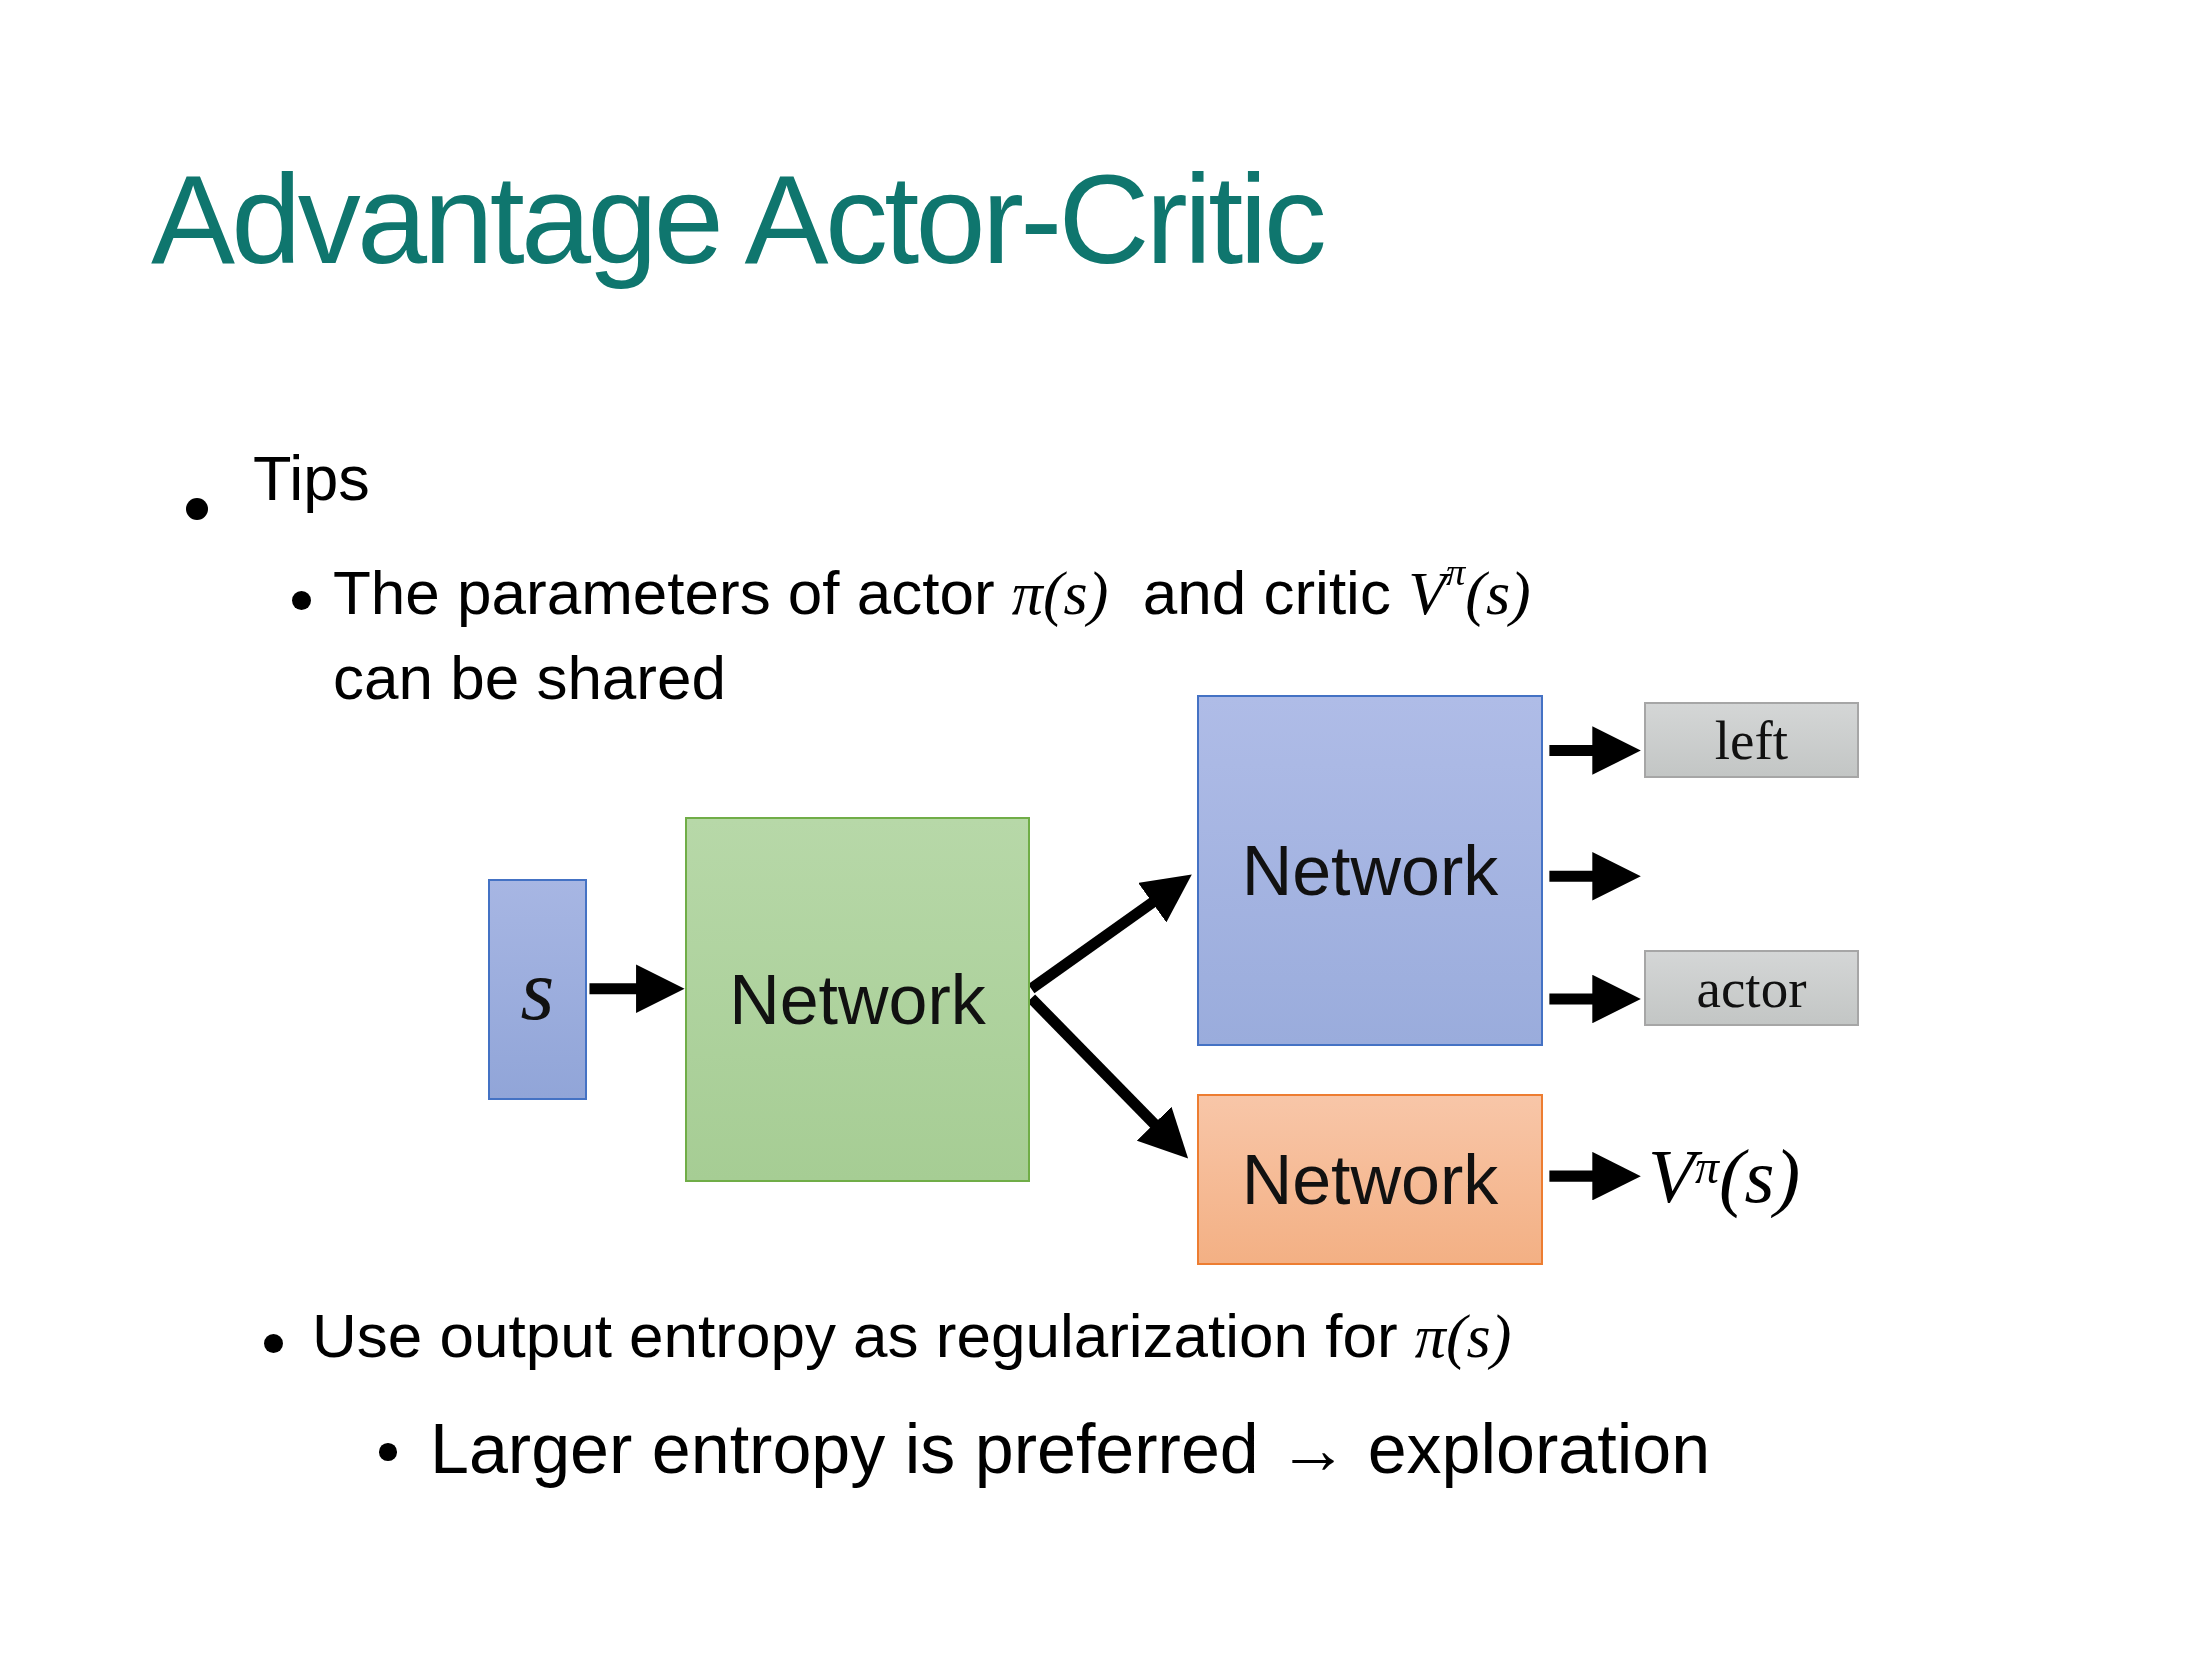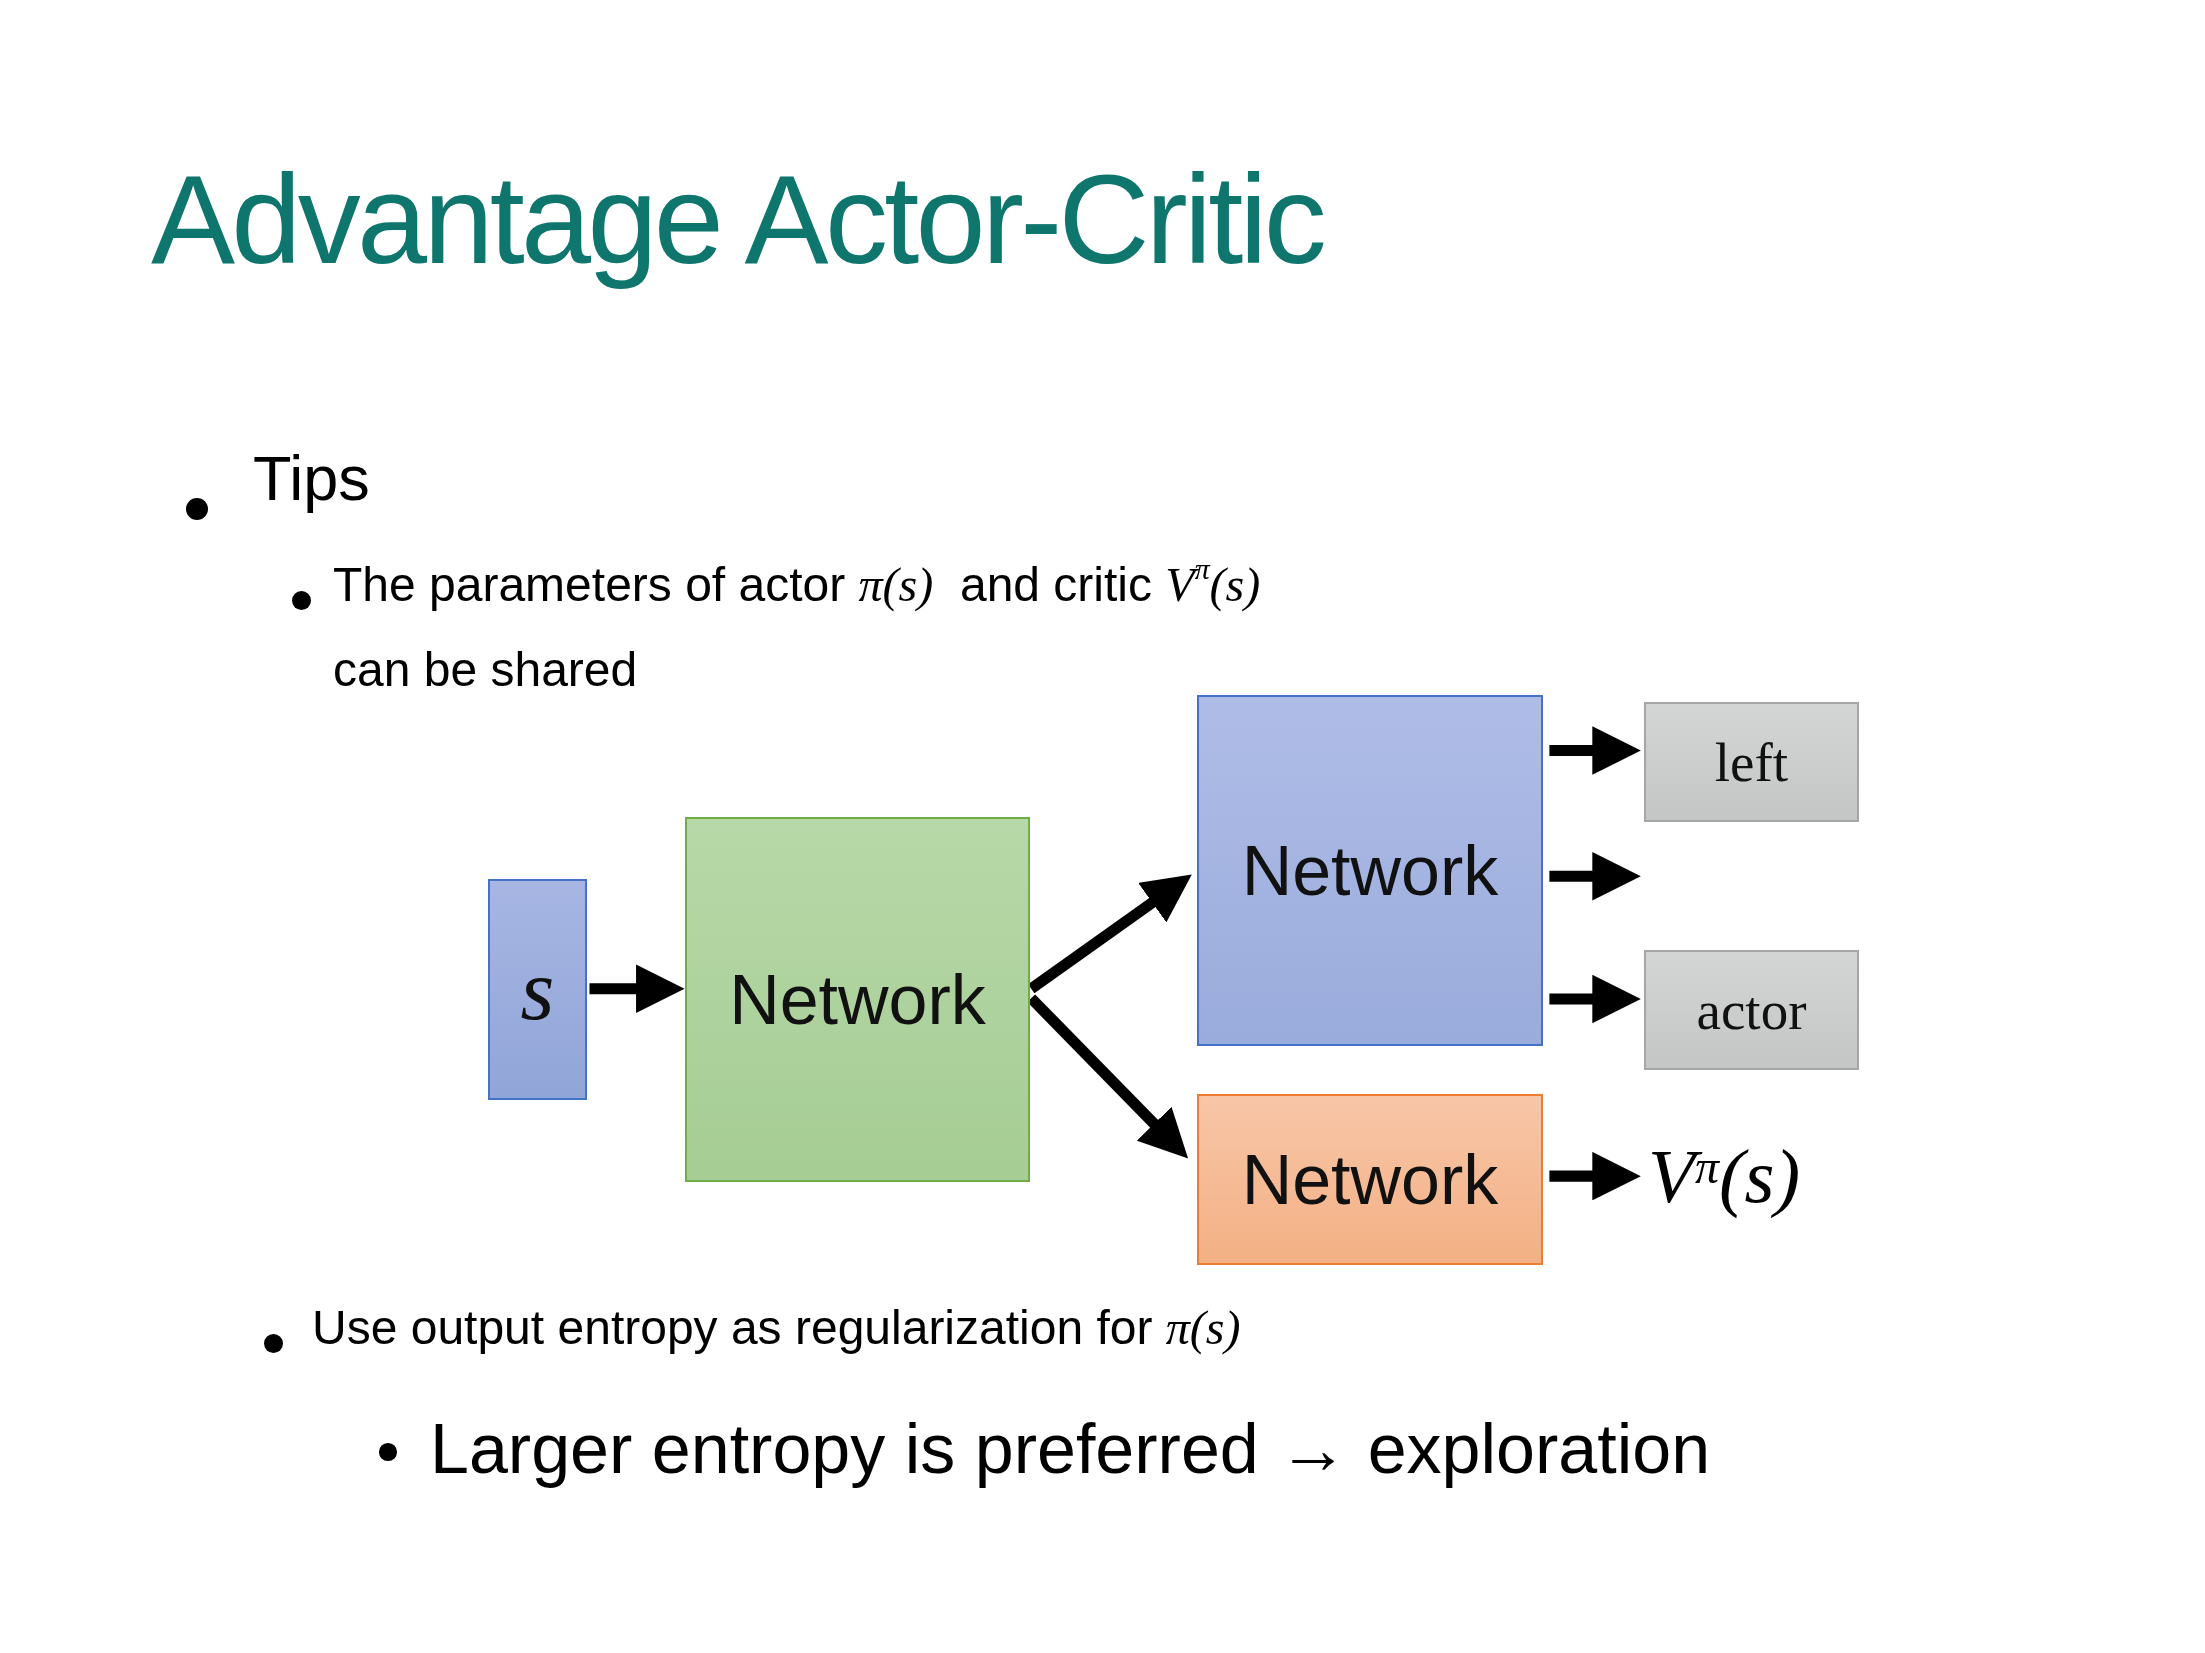--- a/index.html
+++ b/index.html
@@ -11,21 +11,21 @@
     color:#000;
     overflow:hidden;
   }
   .title{
     position:absolute;left:151px;top:144px;
     font-size:126px;font-weight:400;letter-spacing:-3.7px;
     line-height:1.2;color:#0f766e;margin:0;
   }
   .line{position:absolute;white-space:nowrap;line-height:1.2;}
   .lvl1{font-size:63px;margin-left:21px;}
-  .lvl2{font-size:48px;}
+  .lvl2{font-size:62px;}
   .lvl3{font-size:70px;}
   .dot{
     position:absolute;border-radius:50%;background:#000;
   }
   .math{
     font-family:"Liberation Serif",serif;
     font-style:italic;
   }
   .math sup{
     font-size:0.62em;
@@ -60,21 +60,21 @@
     left:1197px;top:695px;width:346px;height:351px;
     background:linear-gradient(180deg,#AFBCE7 0%,#9AACDC 100%);
     border:2.9px solid #4472C4;
   }
   .critic-box{
     left:1197px;top:1094px;width:346px;height:171px;
     background:linear-gradient(180deg,#F8C6A8 0%,#F3B084 100%);
     border:2.9px solid #ED7D31;
   }
   .action-box{
-    left:1644px;width:215px;height:120px;
+    left:1644px;width:215px;height:76px;
     background:linear-gradient(180deg,#D4D6D6 0%,#C3C6C5 100%);
     border:2.2px solid #A6A6A6;
   }
   .action-box .lbl{
     font-family:"Liberation Serif",serif;
     font-size:55px;
   }
   .action-left{top:702px;}
   .action-right{top:826px;}
   .action-fire{top:950px;}

